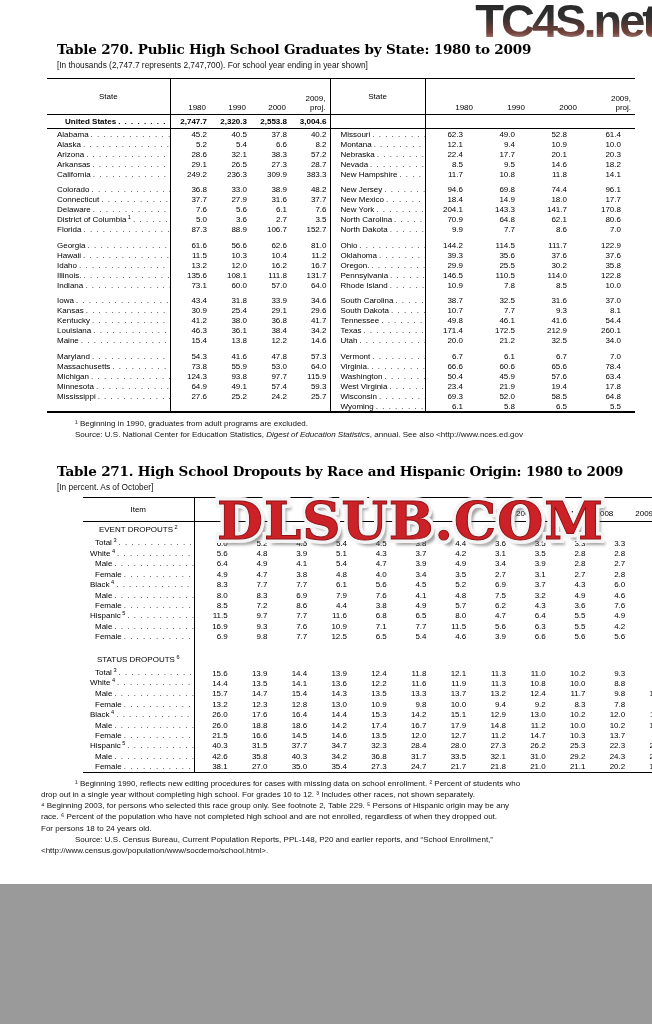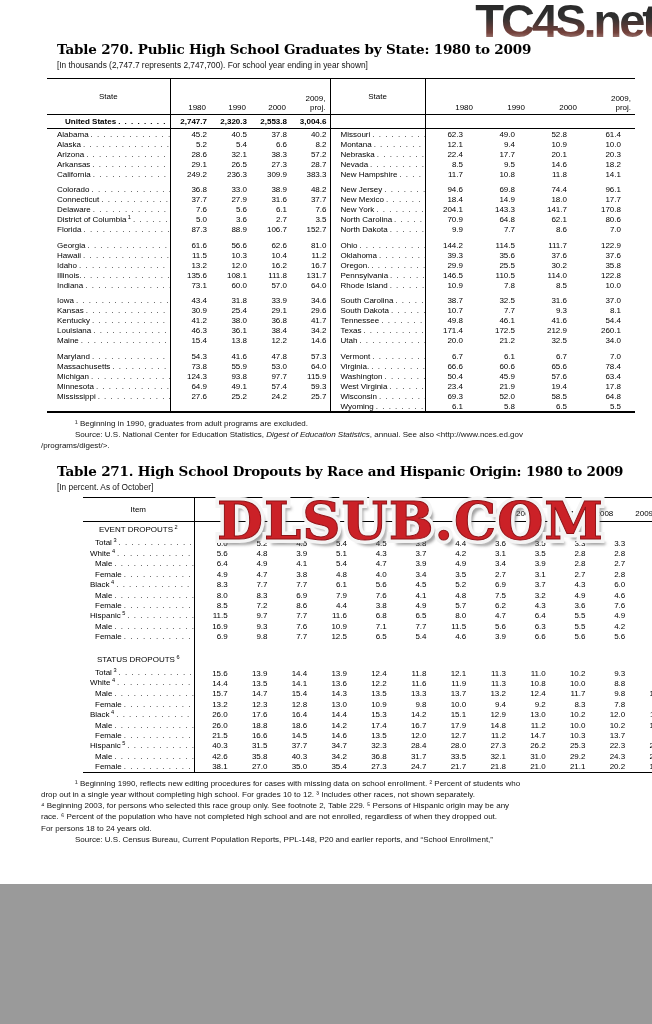--- a/index.html
+++ b/index.html
@@ -754,21 +754,20 @@
             <td class="n nr">6.1</td>
             <td class="n nr">5.8</td>
             <td class="n nr">6.5</td>
             <td class="n nr">5.5</td>
           </tr>
         </tbody>
     </table>
     <div class="footnotes" id="t270notes">
         <div class="fline ind"><span>¹ Beginning in 1990, graduates from adult programs are excluded.</span></div>
         <div class="fline ind"><span>Source: U.S. National Center for Education Statistics, </span><span class="it">Digest of Education Statistics</span><span>, annual. See also &lt;http://www.nces.ed.gov</span></div>
-        <div class="fline"><span>/programs/digest/&gt;.</span></div>
       </div>
   </section>
 
   <section id="t271block">
     <h1 class="ttitle">Table 271. High School Dropouts by Race and Hispanic Origin: 1980 to 2009</h1>
     <div class="tnote">[In percent. As of October]</div>
     <div class="t271wrap">
       <table class="t271">
         <colgroup id="t271cols">
             <col style="width: 111px;">
@@ -1240,20 +1239,21 @@
         <span class="o">DLSUB.COM</span>
       </div>
     </div>
     <div class="footnotes" id="t271notes">
         <div class="fline ind"><span>¹ Beginning 1990, reflects new editing procedures for cases with missing data on school enrollment. ² Percent of students who</span></div>
         <div class="fline"><span>drop out in a single year without completing high school. For grades 10 to 12. ³ Includes other races, not shown separately.</span></div>
         <div class="fline"><span>⁴ Beginning 2003, for persons who selected this race group only. See footnote 2, Table 229. ⁵ Persons of Hispanic origin may be any</span></div>
         <div class="fline"><span>race. ⁶ Percent of the population who have not completed high school and are not enrolled, regardless of when they dropped out.</span></div>
         <div class="fline"><span>For persons 18 to 24 years old.</span></div>
         <div class="fline ind"><span>Source: U.S. Census Bureau, Current Population Reports, PPL-148, P20 and earlier reports, and “School Enrollment,”</span></div>
+        <div class="fline"><span>&lt;http://www.census.gov/population/www/socdemo/school.html&gt;.</span></div>
       </div>
   </section>
 
   <div id="folio">
     <span>Education</span><span class="num">175</span>
   </div>
   <div id="srcline">U.S. Census Bureau, Statistical Abstract of the United States: 2012</div>
 
   <div class="wm" id="wm-bottom">
     <span class="l1">TradersXtreme.com</span>

